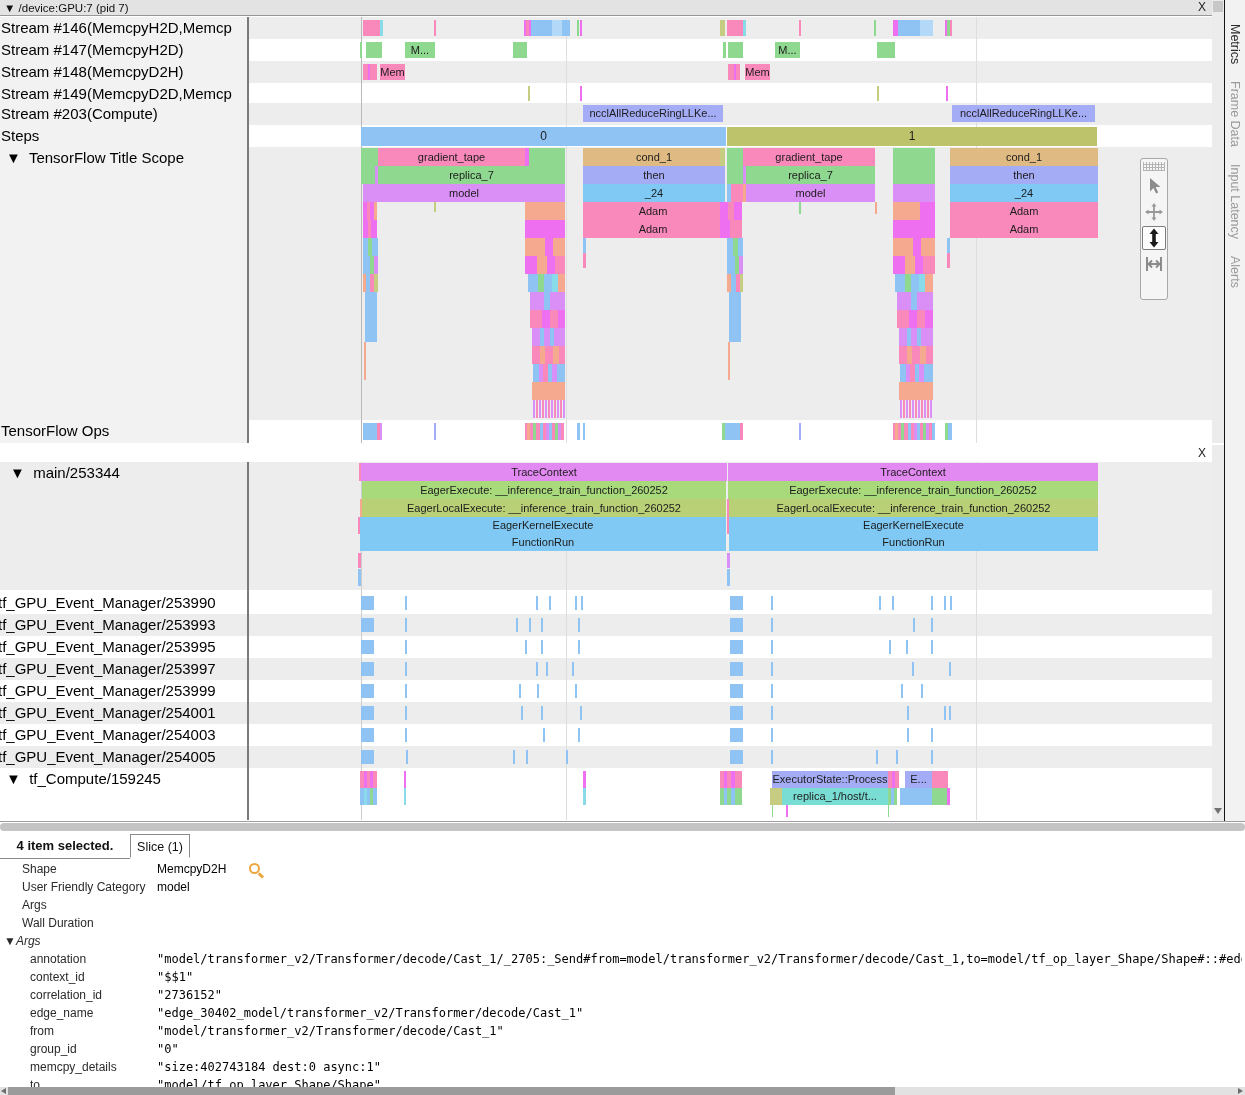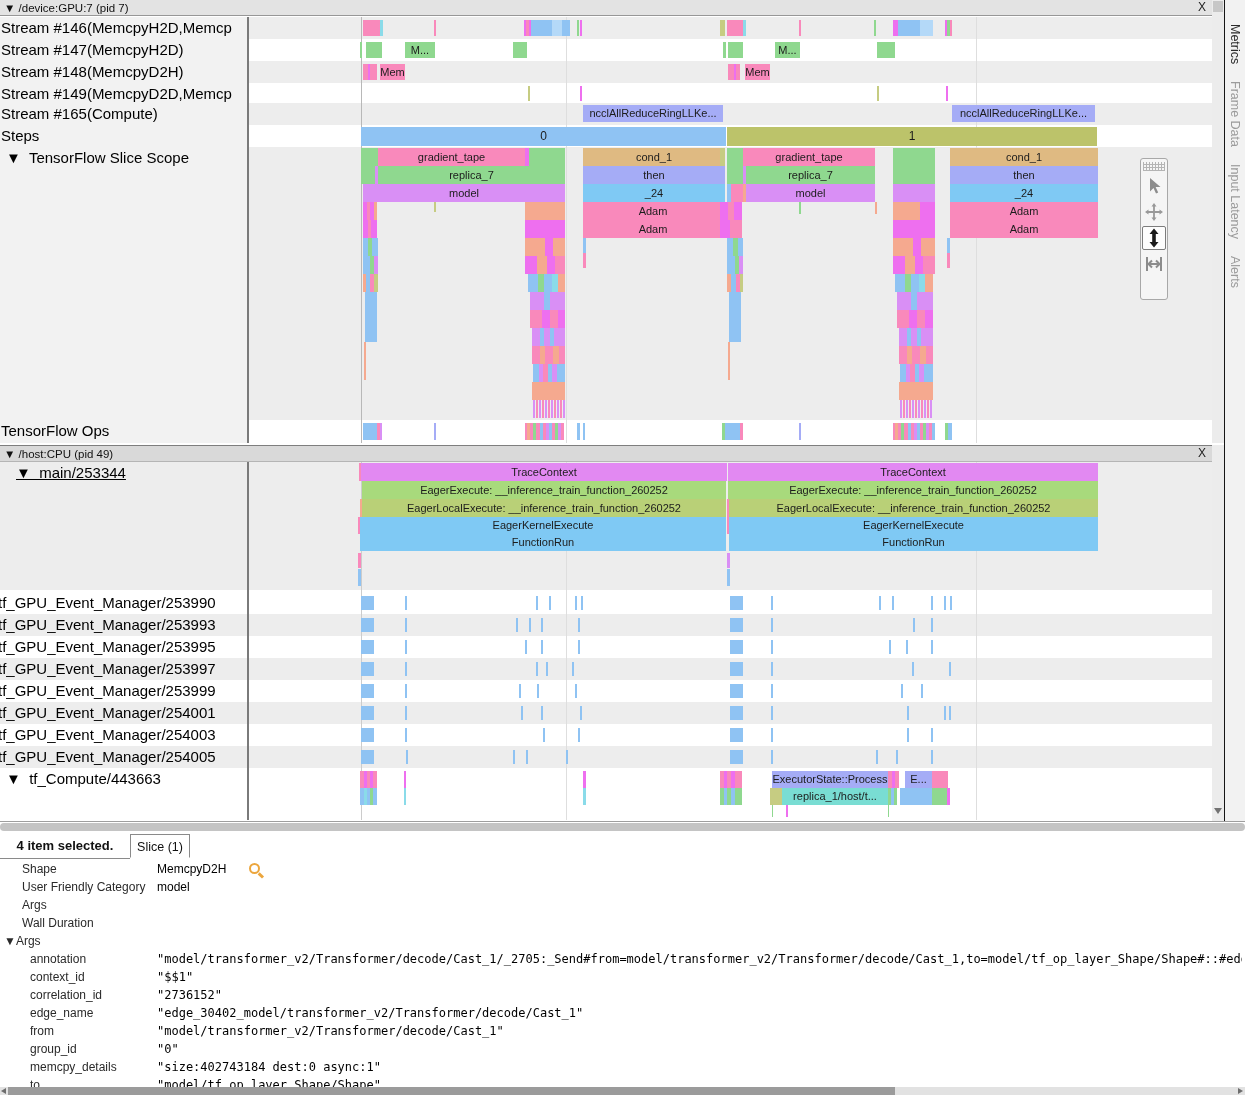--- a/index.html
+++ b/index.html
@@ -490,46 +490,43 @@
       <div class="blk" style="left: 917px; top: 788px; width: 15px; height: 17px; background: rgb(143, 195, 243); line-height: 17px;"></div>
       <div class="blk" style="left: 932px; top: 788px; width: 15px; height: 17px; background: rgb(143, 216, 143); line-height: 17px;"></div>
       <div class="blk" style="left: 947px; top: 788px; width: 3px; height: 17px; background: rgb(238, 111, 239); line-height: 17px;"></div>
       <div class="blk" style="left: 772px; top: 805px; width: 1px; height: 12px; background: rgb(143, 216, 143); line-height: 12px;"></div>
       <div class="blk" style="left: 786px; top: 805px; width: 2px; height: 12px; background: rgb(238, 111, 239); line-height: 12px;"></div>
       <div class="blk" style="left: 888px; top: 805px; width: 1px; height: 12px; background: rgb(143, 216, 143); line-height: 12px;"></div>
       <div class="tracklabel" style="left: 1px; top: 19px; width: 250px; height: 20px;">Stream #146(MemcpyH2D,Memcp</div>
       <div class="tracklabel" style="left: 1px; top: 41px; width: 250px; height: 20px;">Stream #147(MemcpyH2D)</div>
       <div class="tracklabel" style="left: 1px; top: 63px; width: 250px; height: 20px;">Stream #148(MemcpyD2H)</div>
       <div class="tracklabel" style="left: 1px; top: 85px; width: 250px; height: 20px;">Stream #149(MemcpyD2D,Memcp</div>
-      <div class="tracklabel" style="left: 1px; top: 105px; width: 250px; height: 20px;">Stream #165(Compute)</div>
+      <div class="tracklabel" style="left: 1px; top: 105px; width: 250px; height: 20px;">Stream #203(Compute)</div>
       <div class="tracklabel" style="left: 1px; top: 127px; width: 250px; height: 20px;">Steps</div>
-      <div class="tracklabel" style="left: 6px; top: 149px; width: 250px; height: 20px;">▼  TensorFlow Slice Scope</div>
+      <div class="tracklabel" style="left: 6px; top: 149px; width: 250px; height: 20px;">▼  TensorFlow Title Scope</div>
       <div class="tracklabel" style="left: 1px; top: 422px; width: 250px; height: 20px;">TensorFlow Ops</div>
-      <div class="tracklabel" style="left: 16px; top: 464px; width: 250px; height: 20px; text-decoration: underline;">▼  main/253344</div>
+      <div class="tracklabel" style="left: 10px; top: 464px; width: 250px; height: 20px;">▼  main/253344</div>
       <div class="tracklabel" style="left: -2px; top: 594px; width: 250px; height: 20px;">tf_GPU_Event_Manager/253990</div>
       <div class="tracklabel" style="left: -2px; top: 616px; width: 250px; height: 20px;">tf_GPU_Event_Manager/253993</div>
       <div class="tracklabel" style="left: -2px; top: 638px; width: 250px; height: 20px;">tf_GPU_Event_Manager/253995</div>
       <div class="tracklabel" style="left: -2px; top: 660px; width: 250px; height: 20px;">tf_GPU_Event_Manager/253997</div>
       <div class="tracklabel" style="left: -2px; top: 682px; width: 250px; height: 20px;">tf_GPU_Event_Manager/253999</div>
       <div class="tracklabel" style="left: -2px; top: 704px; width: 250px; height: 20px;">tf_GPU_Event_Manager/254001</div>
       <div class="tracklabel" style="left: -2px; top: 726px; width: 250px; height: 20px;">tf_GPU_Event_Manager/254003</div>
       <div class="tracklabel" style="left: -2px; top: 748px; width: 250px; height: 20px;">tf_GPU_Event_Manager/254005</div>
-      <div class="tracklabel" style="left: 6px; top: 770px; width: 250px; height: 20px;">▼  tf_Compute/443663</div>
+      <div class="tracklabel" style="left: 6px; top: 770px; width: 250px; height: 20px;">▼  tf_Compute/159245</div>
       <div class="colsep" style="top: 17px; height: 426px;"></div>
       <div class="colsep" style="top: 462px; height: 358px;"></div>
     </div>
 
   <div id="gpu-head" class="phead" style="top:0;">
     <span>▼ /device:GPU:7 (pid 7)</span>
   </div>
   <div class="closex" style="left:1194px;top:1px;">X</div>
 
-  <div id="host-head" class="phead" style="top:445px;">
-    <span>▼ /host:CPU (pid 49)</span>
-  </div>
   <div class="closex" style="left:1194px;top:447px;">X</div>
 
   <div id="toolbar">
     <div class="tool-handle"></div>
     <div class="toolbtn">
       <svg width="20" height="20" viewBox="0 0 20 20">
         <path d="M6 2 L6 15.5 L9.5 12 L12 17.5 L14.2 16.5 L11.6 11 L16.5 11 Z" fill="#8c8c8c"></path>
       </svg>
     </div>
     <div class="toolbtn">
@@ -574,21 +571,21 @@
   <div id="status">4 item selected.</div>
   <div id="slicetab">Slice (1)</div>
   <div id="detail-fields">
       <div class="dkey" style="top: 862px; left: 22px;">Shape</div>
       <div class="dval" style="top: 862px;">MemcpyD2H</div>
       <span class="mag" style="top: 863px;"></span>
       <div class="dkey" style="top: 880px; left: 22px;">User Friendly Category</div>
       <div class="dval" style="top: 880px;">model</div>
       <div class="dkey" style="top: 898px; left: 22px;">Args</div>
       <div class="dkey" style="top: 916px; left: 22px;">Wall Duration</div>
-      <div class="dkey" style="top: 934px; left: 4px;">▼Args</div>
+      <div class="dkey" style="top: 934px; left: 4px; font-style: italic;">▼Args</div>
       <div class="dkey" style="top: 952px; left: 30px;">annotation</div>
       <div class="dval mono" style="top: 952px;">"model/transformer_v2/Transformer/decode/Cast_1/_2705:_Send#from=model/transformer_v2/Transformer/decode/Cast_1,to=model/tf_op_layer_Shape/Shape#::#edge</div>
       <div class="dkey" style="top: 970px; left: 30px;">context_id</div>
       <div class="dval mono" style="top: 970px;">"$$1"</div>
       <div class="dkey" style="top: 988px; left: 30px;">correlation_id</div>
       <div class="dval mono" style="top: 988px;">"2736152"</div>
       <div class="dkey" style="top: 1006px; left: 30px;">edge_name</div>
       <div class="dval mono" style="top: 1006px;">"edge_30402_model/transformer_v2/Transformer/decode/Cast_1"</div>
       <div class="dkey" style="top: 1024px; left: 30px;">from</div>
       <div class="dval mono" style="top: 1024px;">"model/transformer_v2/Transformer/decode/Cast_1"</div>

